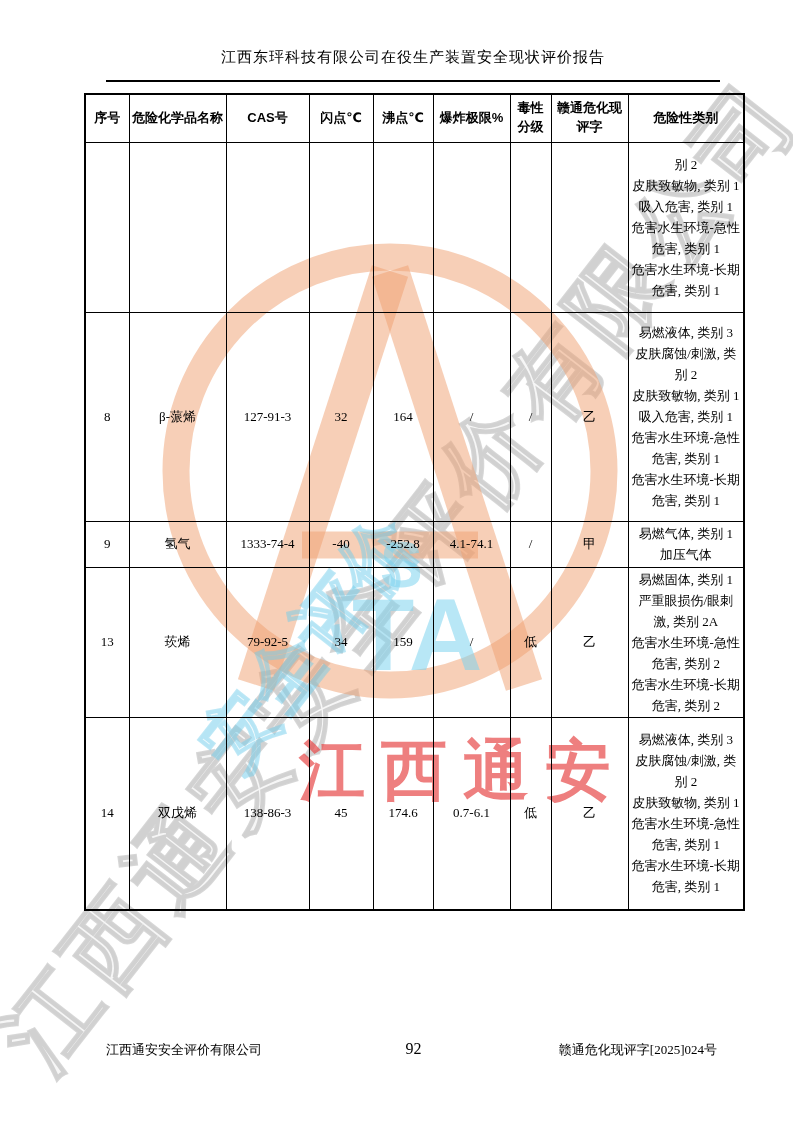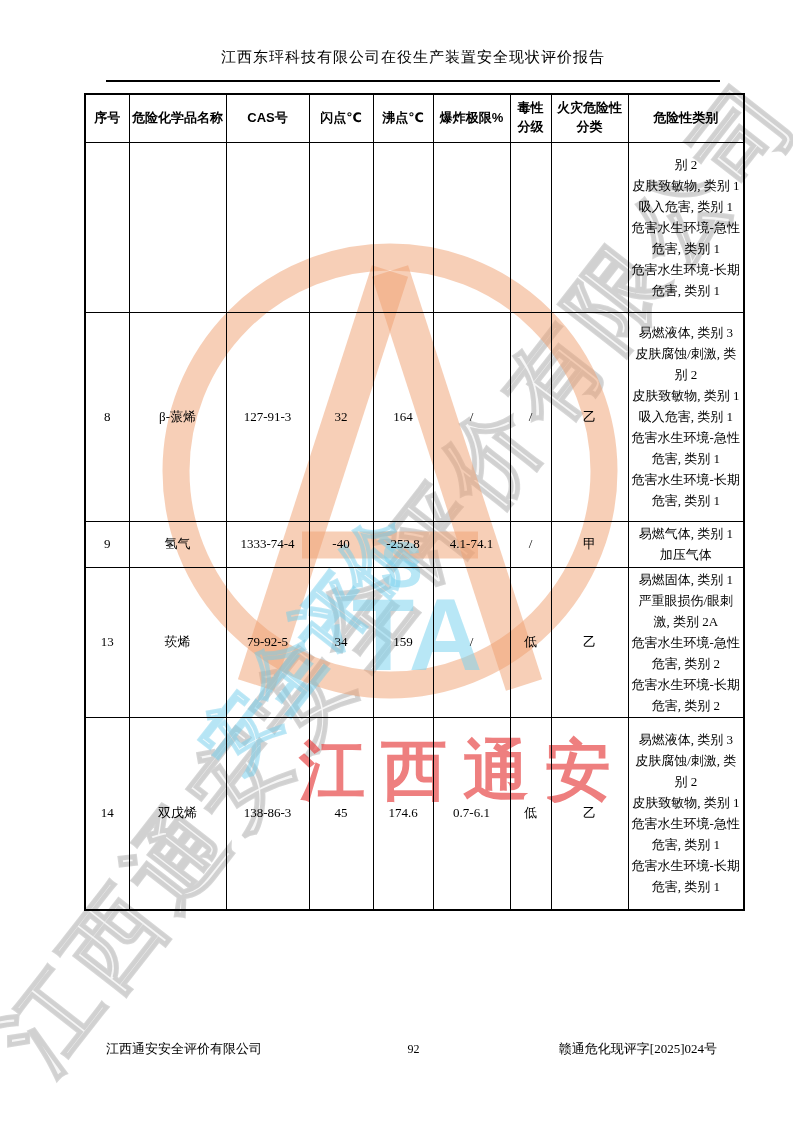--- a/index.html
+++ b/index.html
@@ -71,21 +71,21 @@
   td.hazard{
     text-align:left;padding:3px 4px;
     white-space:pre-line;line-height:21px;font-size:13px;
   }
   td.hazard.center{text-align:center;}
   .page-footer{
     position:absolute;left:106px;top:1040px;width:611px;
     display:flex;justify-content:space-between;align-items:baseline;
     font-size:13px;
   }
-  .page-footer .pageno{font-size:12px;margin-left:6px;}
+  .page-footer .pageno{font-size:16px;margin-left:6px;}
 </style>
 </head>
 <body>
 
 <div class="wm-layer">
   <div class="wm-gray">江西通安安全评价有限公司</div>
 
   <svg class="wm-logo" width="476" height="476" viewBox="0 0 476 476">
     <g stroke="#f0a070" stroke-opacity="0.5" fill="none">
       <circle cx="238" cy="238" r="214" stroke-width="27"></circle>
@@ -120,21 +120,21 @@
     </colgroup>
     <tbody>
         <tr style="height:48px">
       <th>序号</th>
       <th>危险化学品名称</th>
       <th>CAS号</th>
       <th>闪点℃</th>
       <th>沸点℃</th>
       <th>爆炸极限%</th>
       <th>毒性分级</th>
-      <th>火灾危险性分类</th>
+      <th>赣通危化现评字</th>
       <th>危险性类别</th>
     </tr>
 
     <tr style="height:170px">
       <td></td>
       <td></td>
       <td></td>
       <td></td>
       <td></td>
       <td></td>

